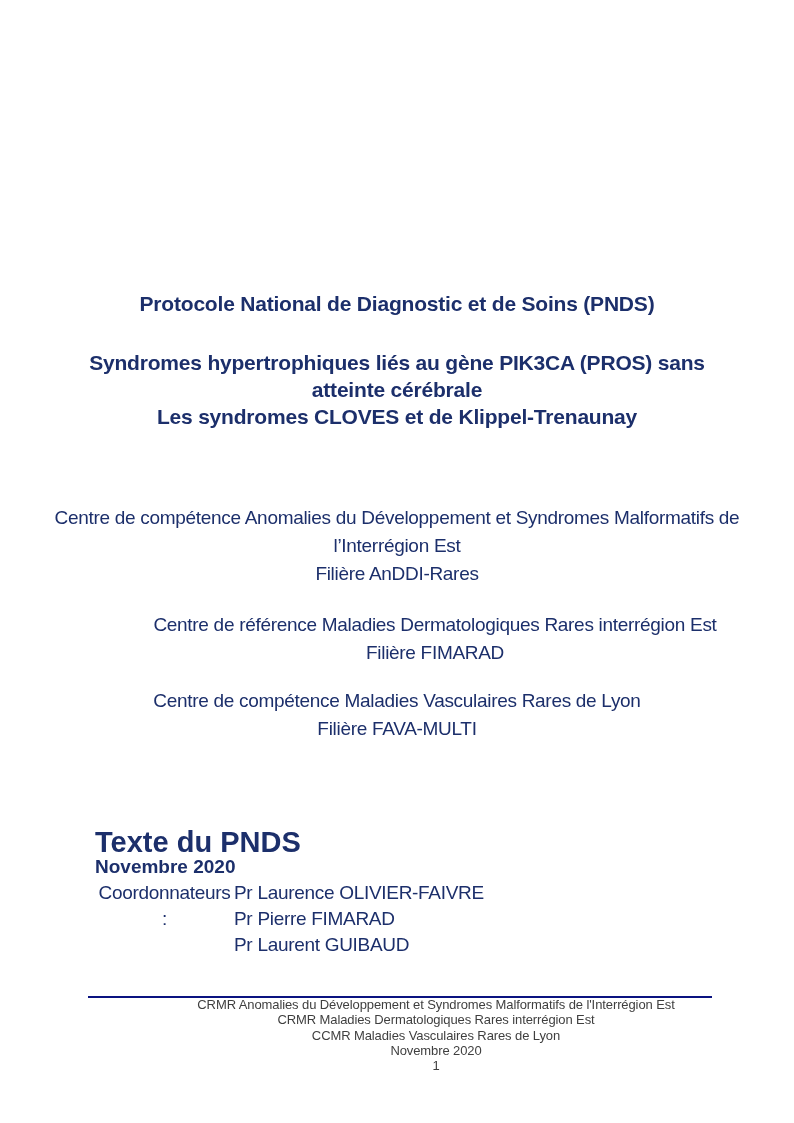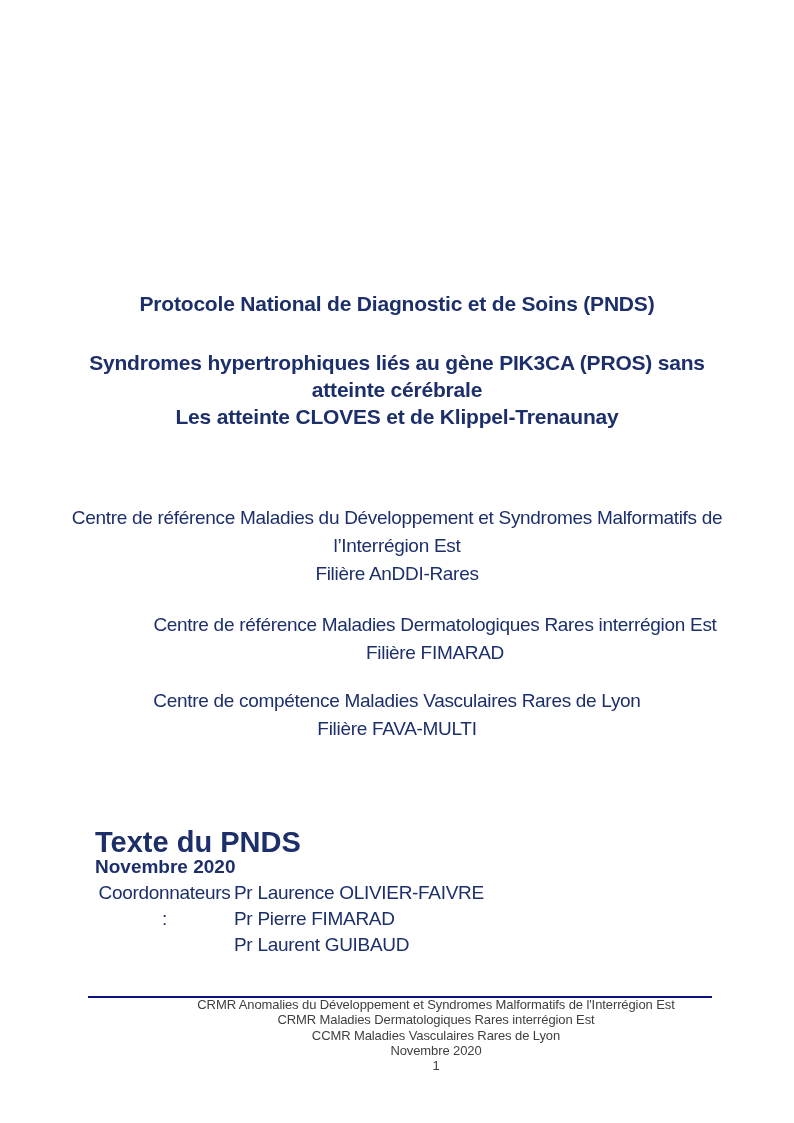--- a/index.html
+++ b/index.html
@@ -59,25 +59,25 @@
   }
 </style>
 </head>
 <body>
 
 <div class="abs centered doc-title">Protocole National de Diagnostic et de Soins (PNDS)</div>
 
 <div class="abs centered doc-subtitle">
   <div>Syndromes hypertrophiques liés au gène PIK3CA (PROS) sans</div>
   <div>atteinte cérébrale</div>
-  <div>Les atteinte CLOVES et de Klippel-Trenaunay</div>
+  <div>Les syndromes CLOVES et de Klippel-Trenaunay</div>
 </div>
 
 <div class="abs centered center-block center-block-1">
-  <div>Centre de référence Maladies du Développement et Syndromes Malformatifs de</div>
+  <div>Centre de compétence Anomalies du Développement et Syndromes Malformatifs de</div>
   <div>l’Interrégion Est</div>
   <div>Filière AnDDI-Rares</div>
 </div>
 
 <div class="abs centered center-block center-block-2">
   <div>Centre de référence Maladies Dermatologiques Rares interrégion Est</div>
   <div>Filière FIMARAD</div>
 </div>
 
 <div class="abs centered center-block center-block-3">

